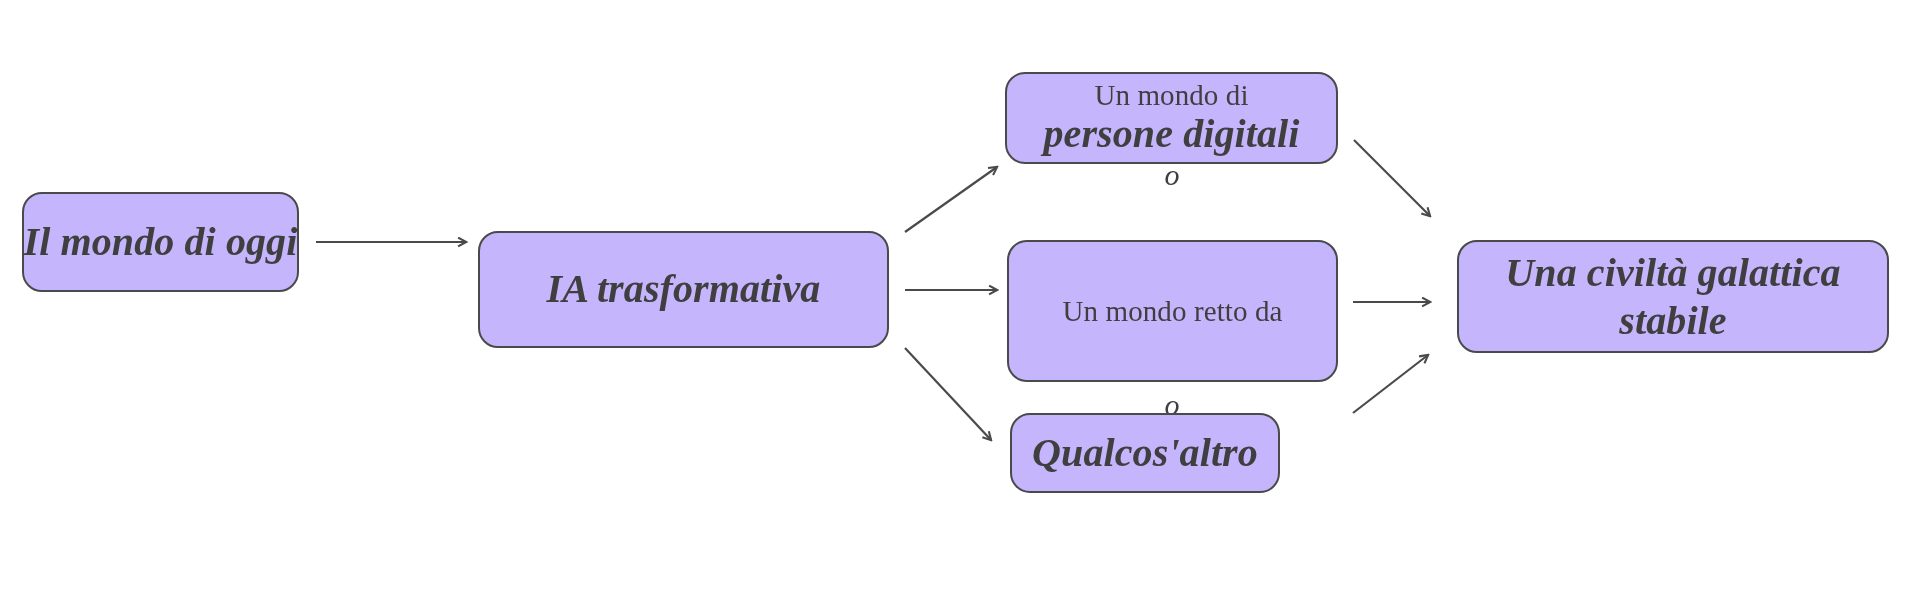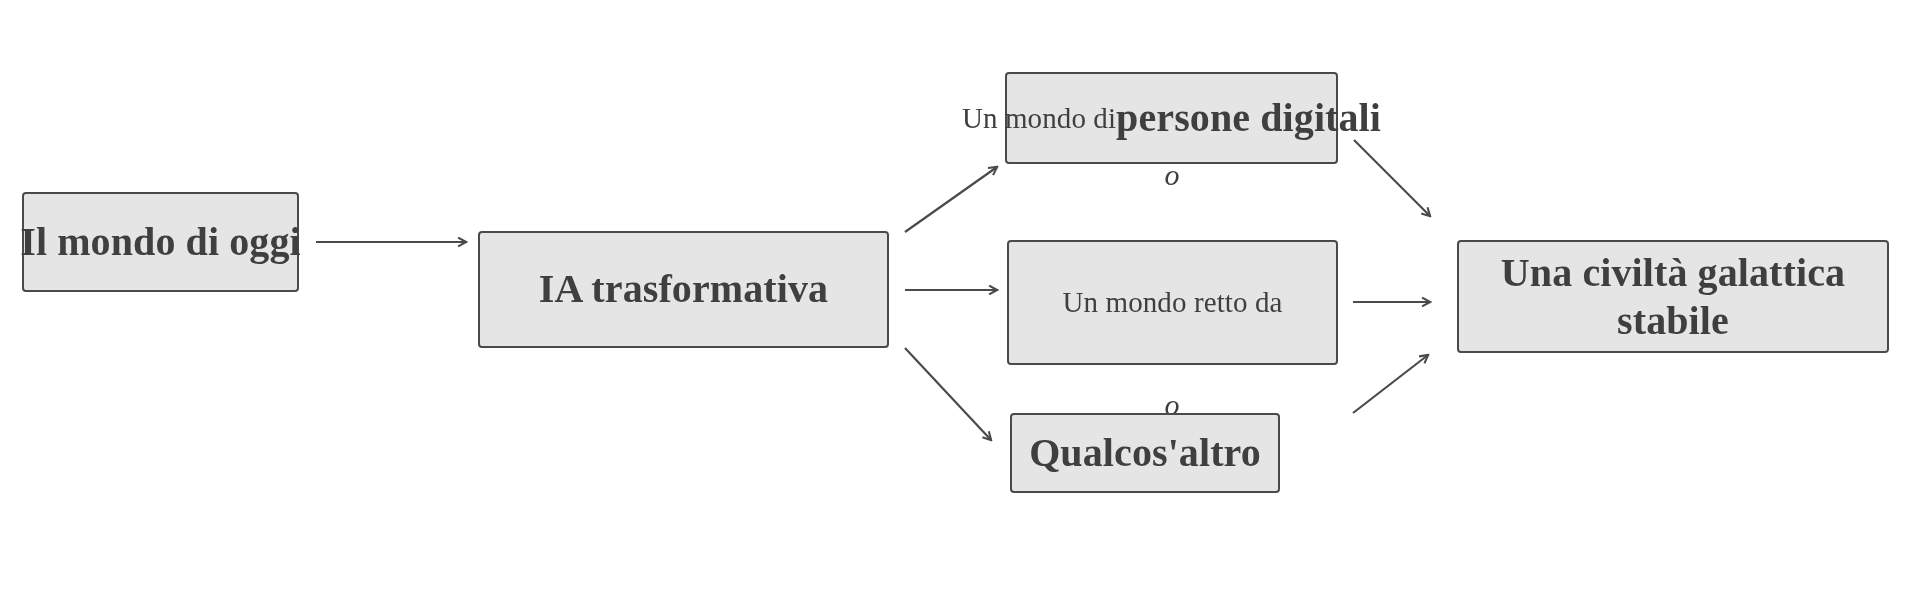--- a/index.html
+++ b/index.html
@@ -22,61 +22,63 @@
     position: absolute;
     left: 0;
     top: 0;
     width: 1920px;
     height: 589px;
     pointer-events: none;
   }
   .node {
     position: absolute;
     box-sizing: border-box;
-    background: #e5e5e5;
+    background: #c4b5fd;
     border: 2px solid #4a4a4a;
-    border-radius: 4px;
+    border-radius: 20px;
     display: flex;
+    flex-direction: column;
     align-items: center;
     justify-content: center;
     text-align: center;
     color: #3f3f3f;
     line-height: 1.12;
     padding: 2px 10px;
   }
   .node .lead {
     font-weight: normal;
     font-size: 29px;
     letter-spacing: 0.1px;
     white-space: nowrap;
   }
   .node .main {
     font-weight: bold;
     font-size: 40px;
     letter-spacing: 0.1px;
     white-space: nowrap;
+    font-style: italic;
   }
   .node.two-line-bold .main {
     white-space: normal;
     line-height: 1.18;
   }
   .sep {
     position: absolute;
     font-style: italic;
     font-size: 30px;
     color: #3f3f3f;
     text-align: center;
     width: 60px;
   }
 
   
   #node-today        { left: 22px;   top: 192px; width: 277px; height: 100px; }
   #node-transform    { left: 478px;  top: 231px; width: 411px; height: 117px; }
   #node-digital      { left: 1005px; top: 72px;  width: 333px; height: 92px;  }
-  #node-misaligned   { left: 1007px; top: 240px; width: 331px; height: 125px; }
+  #node-misaligned   { left: 1007px; top: 240px; width: 331px; height: 142px; }
   #node-something    { left: 1010px; top: 413px; width: 270px; height: 80px;  }
   #node-galactic     { left: 1457px; top: 240px; width: 432px; height: 113px; }
 
   #sep-1 { left: 1142px; top: 158px; }
   #sep-2 { left: 1142px; top: 388px; }
 </style>
 </head>
 <body>
 
 <div id="canvas">

